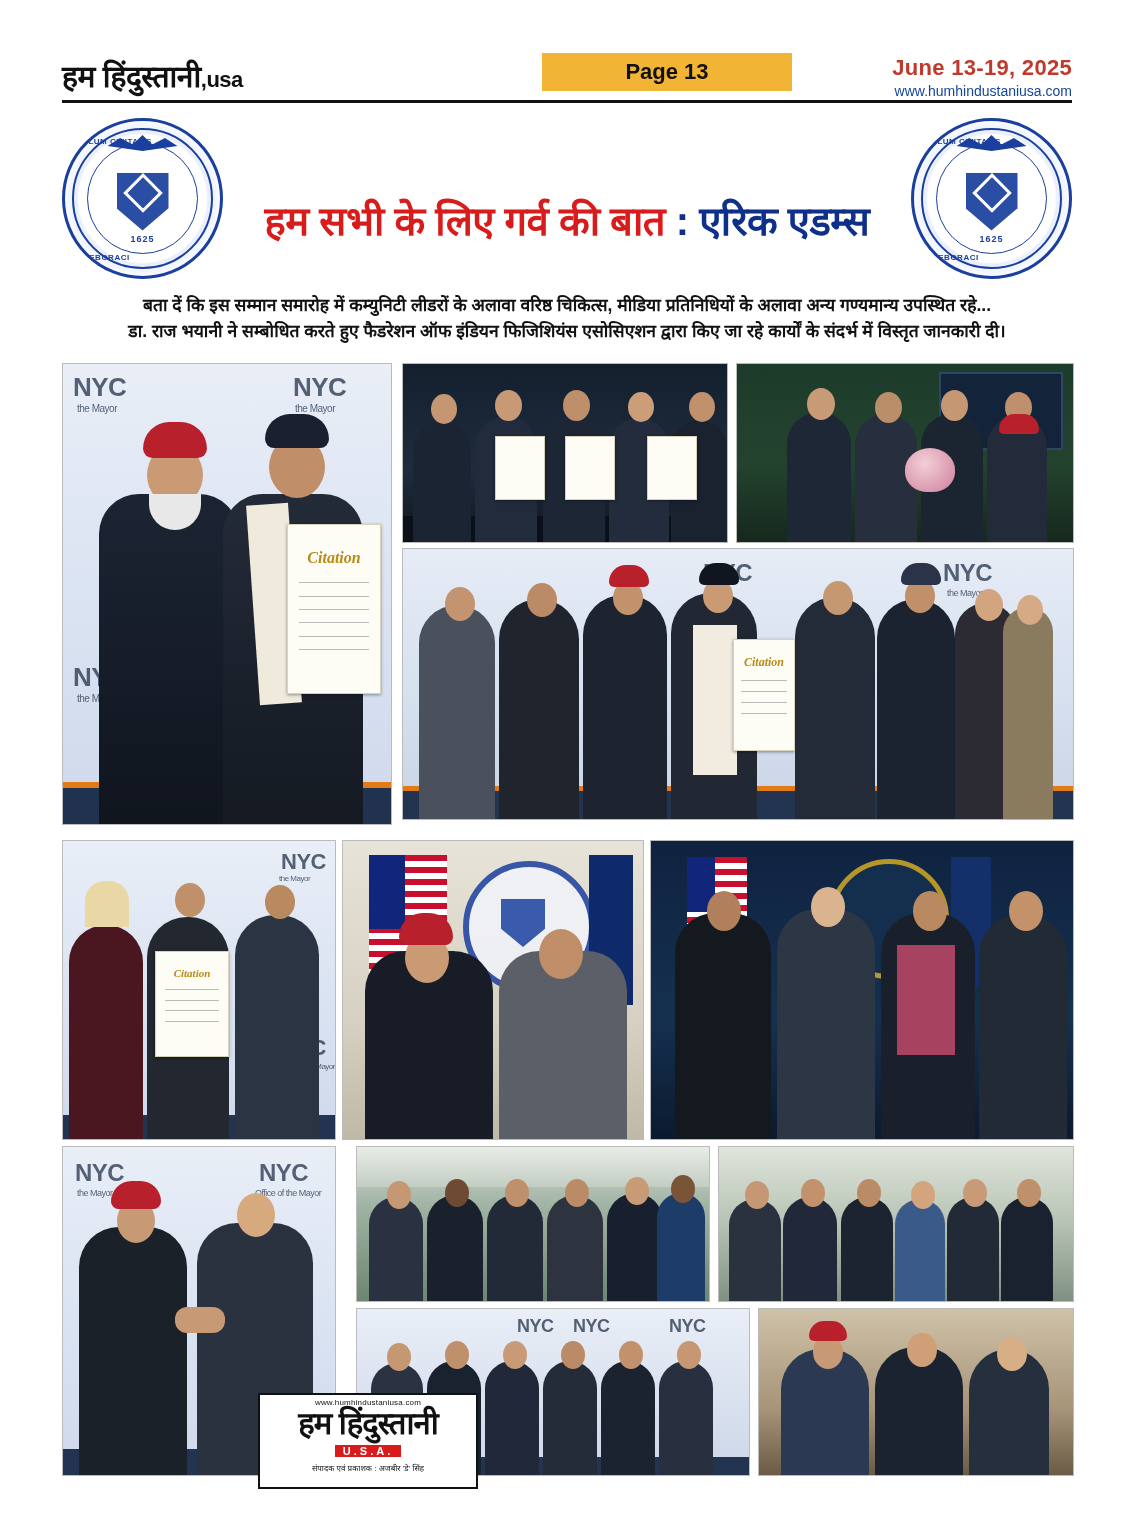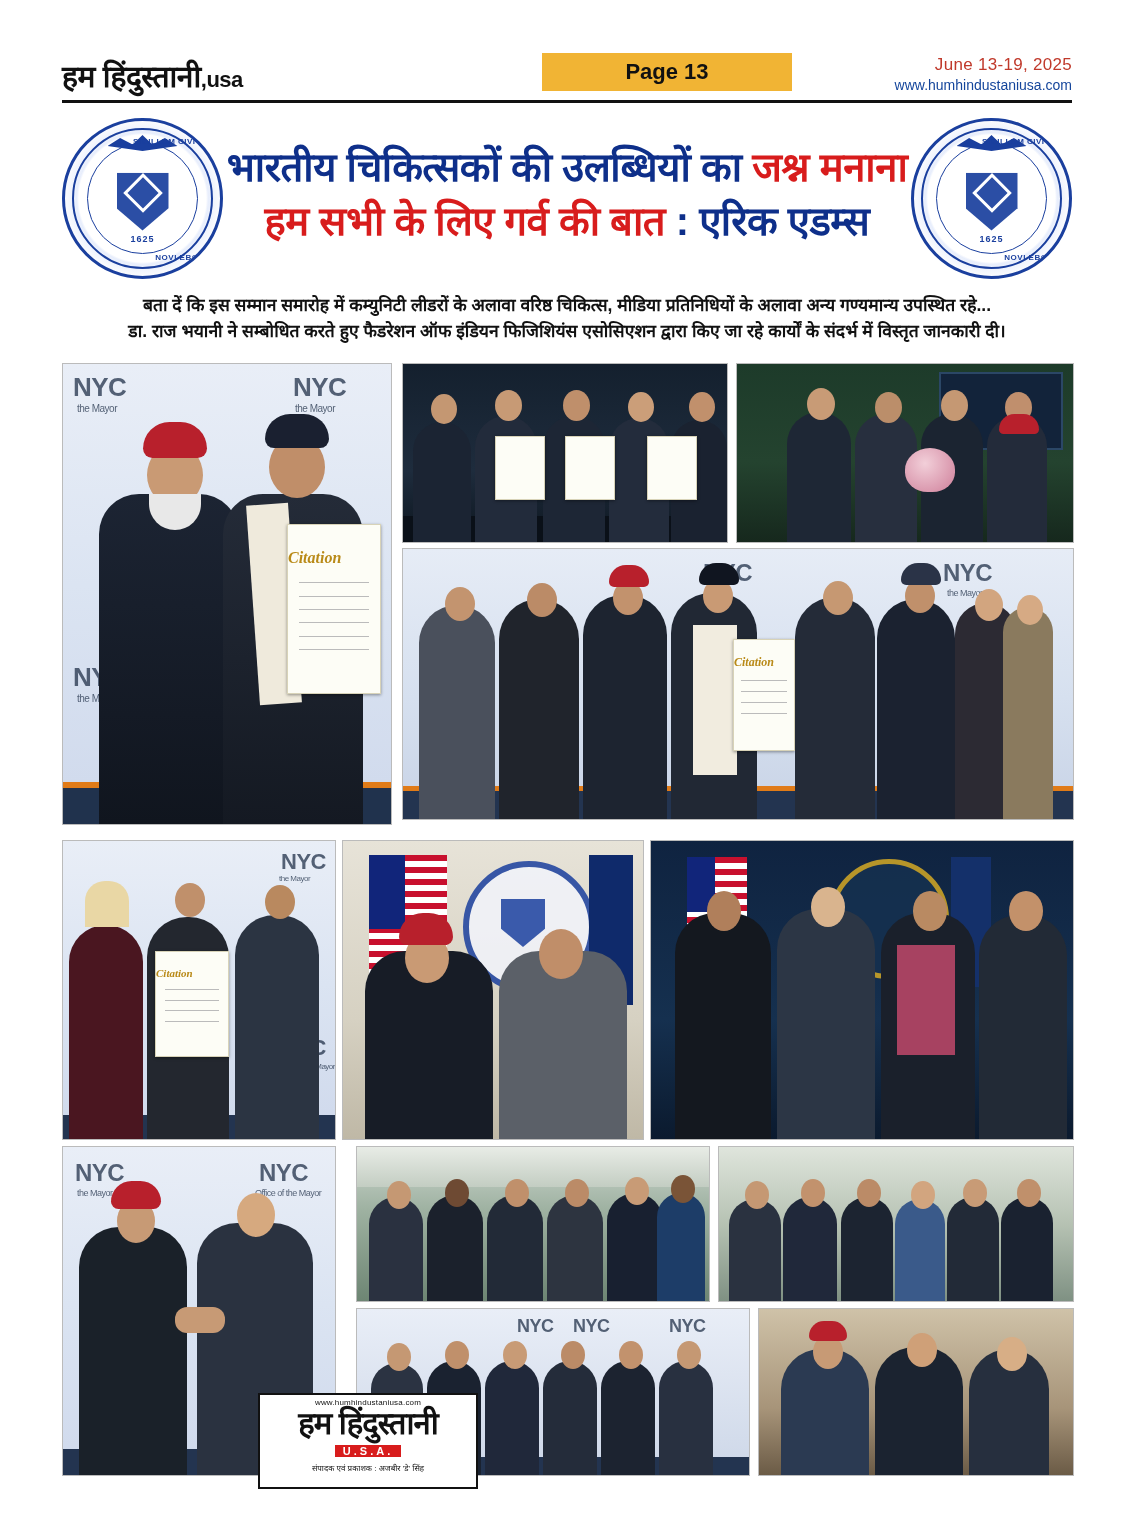--- a/index.html
+++ b/index.html
@@ -29,21 +29,21 @@
     position:absolute;left:480px;top:-2px;width:250px;height:38px;
     background:#f1b434;
   }
   .page-bar span{
     display:block;text-align:center;line-height:38px;
     font-size:22px;font-weight:bold;color:#111;
   }
   .mast-date{
     position:absolute;right:0;top:0;text-align:right;
   }
-  .mast-date .d{font-size:17px;font-weight:normal;color:#c0392b;letter-spacing:.3px;}
+  .mast-date .d{font-size:22px;font-weight:bold;color:#c0392b;letter-spacing:.3px;}
   .mast-date .w{font-size:14px;color:#14459b;margin-top:2px;}
   .rule{
     position:absolute;left:62px;top:100px;width:1010px;height:3px;background:#111;
   }
   
   .headline-wrap{
     position:absolute;left:62px;top:108px;width:1010px;height:180px;
   }
   .seal{
     position:absolute;top:10px;width:155px;height:155px;border-radius:50%;
@@ -73,21 +73,21 @@
   .seal .bird{
     position:absolute;left:50%;top:14px;transform:translateX(-50%);
     width:70px;height:20px;background:#1a3f9e;
     clip-path:polygon(0 55%,18% 15%,36% 48%,50% 0,64% 48%,82% 15%,100% 55%,50% 80%);
   }
   .seal .yr{
     position:absolute;left:50%;bottom:32px;transform:translateX(-50%);
     font-size:9px;color:#1a3f9e;font-weight:bold;letter-spacing:1px;
   }
   .seal .arc{
-    position:absolute;left:0;right:0;text-align:right;
+    position:absolute;left:0;right:0;text-align:left;
     font-size:8px;color:#1a3f9e;font-weight:bold;letter-spacing:.5px;
   }
   .seal .arc.top{top:16px;}
   .seal .arc.bot{bottom:14px;}
   .kicker{
     position:absolute;left:170px;right:170px;top:12px;
     text-align:center;font-size:15.5px;font-weight:bold;color:#111;
     white-space:nowrap;
   }
   .head1,.head2{
@@ -134,21 +134,21 @@
     position:absolute;bottom:0;border-radius:40px 40px 0 0;
   }
   .head{
     position:absolute;border-radius:50%;
   }
   .citation{
     position:absolute;background:#fdfdf6;border:1px solid #d8d3b8;
     box-shadow:0 1px 3px rgba(0,0,0,.4);
   }
   .citation .ct{
-    position:absolute;left:0;right:0;top:14%;text-align:left;
+    position:absolute;left:0;right:0;top:14%;text-align:center;
     font-family:"Liberation Serif", serif;font-style:italic;
     color:#b98a18;font-weight:bold;
   }
   .citation .ln{
     position:absolute;left:12%;right:12%;height:1px;background:#bbb;
   }
   .flag{
     position:absolute;
     background:
       repeating-linear-gradient(180deg,#c8102e 0 6px,#ffffff 6px 12px);
@@ -224,23 +224,20 @@
       <div class="ring"></div>
         <div class="inner"></div>
       <div class="bird"></div>
       <div class="shield"></div>
       <div class="arc top">SIGILLUM CIVITATIS</div>
       <div class="yr">1625</div>
       <div class="arc bot">NOVI EBORACI</div>
     </div>
 
 
-    <div class="head1">
-      <span>भारतीय चिकित्सकों की उलब्धियों का </span><span class="red">जश्न मनाना</span>
-    </div>
     <div class="head2">
       <span class="red">हम सभी के लिए गर्व की बात </span><span class="blue">: एरिक एडम्स</span>
     </div>
   </div>
 
   <div class="deck">
     <div>बता दें कि इस सम्मान समारोह में कम्युनिटी लीडरों के अलावा वरिष्ठ चिकित्स, मीडिया प्रतिनिधियों के अलावा अन्य गण्यमान्य उपस्थित रहे...</div>
     <div>डा. राज भयानी ने सम्बोधित करते हुए फैडरेशन ऑफ इंडियन फिजिशियंस एसोसिएशन द्वारा किए जा रहे कार्यों के संदर्भ में विस्तृत जानकारी दी।</div>
   </div>
 

